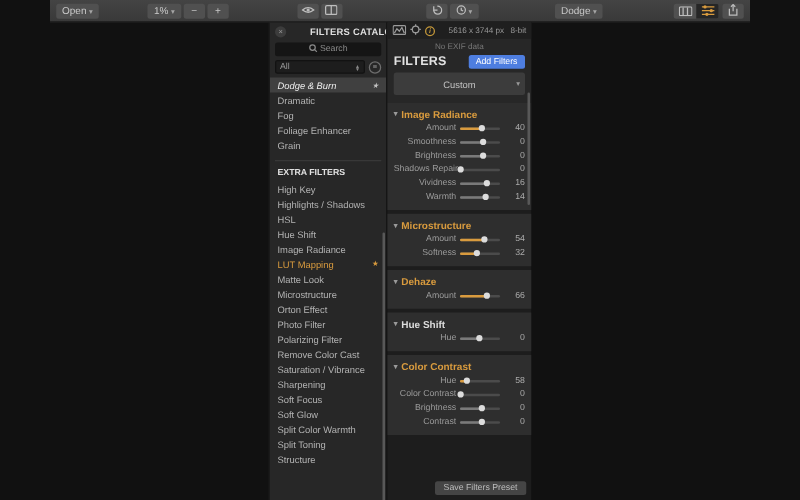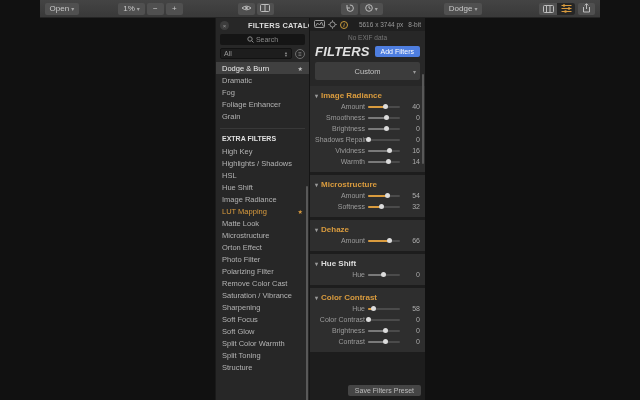--- a/index.html
+++ b/index.html
@@ -37,38 +37,38 @@
   .search { height:11px; margin:1px 4px 2px; background:#151515; border-radius:2px; display:flex; align-items:center;
             justify-content:center; gap:2px; color:#8a8a8a; font-size:7px; }
   .catrow { display:flex; align-items:center; gap:3px; margin:1px 4px 2px; }
   .catdrop { flex:1; height:11px; background:#1d1d1d; border:1px solid #121212; border-radius:2px;
              display:flex; align-items:center; padding:0 3px; font-size:7px; color:#9a9a9a; }
   .stepper { margin-left:auto; display:flex; flex-direction:column; line-height:3px; font-size:4px; color:#888; }
   .opt { width:10px; height:10px; flex:none; border:1px solid #6e6e6e; border-radius:50%; color:#9a9a9a;
          font-size:6px; display:flex; align-items:center; justify-content:center; }
   .catlist { flex:1; position:relative; overflow:hidden; padding-top:1px; }
   .cat-item { height:12px; display:flex; align-items:center; padding:0 6px; font-size:7.5px; color:#b3b3b3; white-space:nowrap; }
-  .cat-item.sel { background:#404040; color:#ececec; }
+  .cat-item.sel { background:#404040; color:#ececec;font-style:italic; }
   .cat-item.hl { color:#d99b3e; }
   .cat-item .star { margin-left:auto; font-size:6px; color:#c2c2c2; }
   .cat-item.hl .star { color:#d99b3e; }
   .cat-header { margin:6px 4px 0; padding:6px 2px 3px; border-top:1px solid #383838; font-size:7px; font-weight:bold; color:#e0e0e0; }
   .vthumb { position:absolute; width:2px; border-radius:1px; background:#585858; }
 
   
   .inspector { width:116px; flex:none; background:#1d1d1d; border-left:1px solid #151515; display:flex; flex-direction:column; position:relative; }
   .insptop { background:#272727; padding-bottom:2px; }
   .infobar { height:13px; background:#1f1f1f; display:flex; align-items:center; gap:3px; padding:0 4px; font-size:6.5px; color:#9a9a9a; }
   .infoicons { display:flex; align-items:center; gap:3px; }
   .iinfo { width:8px; height:8px; border:1px solid #c79a3a; border-radius:50%; color:#c79a3a; font-size:5.5px;
            display:flex; align-items:center; justify-content:center; font-style:italic; font-weight:bold; }
   .sizegrp { margin-left:auto; display:flex; gap:5px; white-space:nowrap; }
   .exif { text-align:center; font-size:6.5px; color:#777; padding:3px 0 1px; }
   .frow { display:flex; align-items:center; padding:2px 5px 3px; }
-  .flabel { font-size:13px; font-weight:bold; color:#e2e2e2; letter-spacing:.2px;font-style:italic; }
+  .flabel { font-size:10px; font-weight:bold; color:#e2e2e2; letter-spacing:.2px; }
   .addbtn { margin-left:auto; background:#4e7ee0; border:none; border-radius:2px; color:#fff; font-size:7px; padding:2px 6px; }
   .custom { margin:0 5px 4px; height:18px; background:#3c3c3c; border-radius:2px; position:relative;
             display:flex; align-items:center; justify-content:center; font-size:7.5px; color:#c2c2c2; }
   .custom .chev { position:absolute; right:4px; font-size:6px; color:#999; }
   .sections { display:flex; flex-direction:column; gap:3px; }
   .fcard { background:#2e2e2e; padding:3px 5px 5px; }
   .fhead { height:12px; display:flex; align-items:center; gap:3px; font-size:8px; font-weight:bold; color:#dcdcdc; }
   .fhead .fchev { font-size:6px; color:#9a9a9a; }
   .fcard.act .ftitle { color:#d99b3e; }
   .srow { height:11px; display:flex; align-items:center; gap:3px; }

